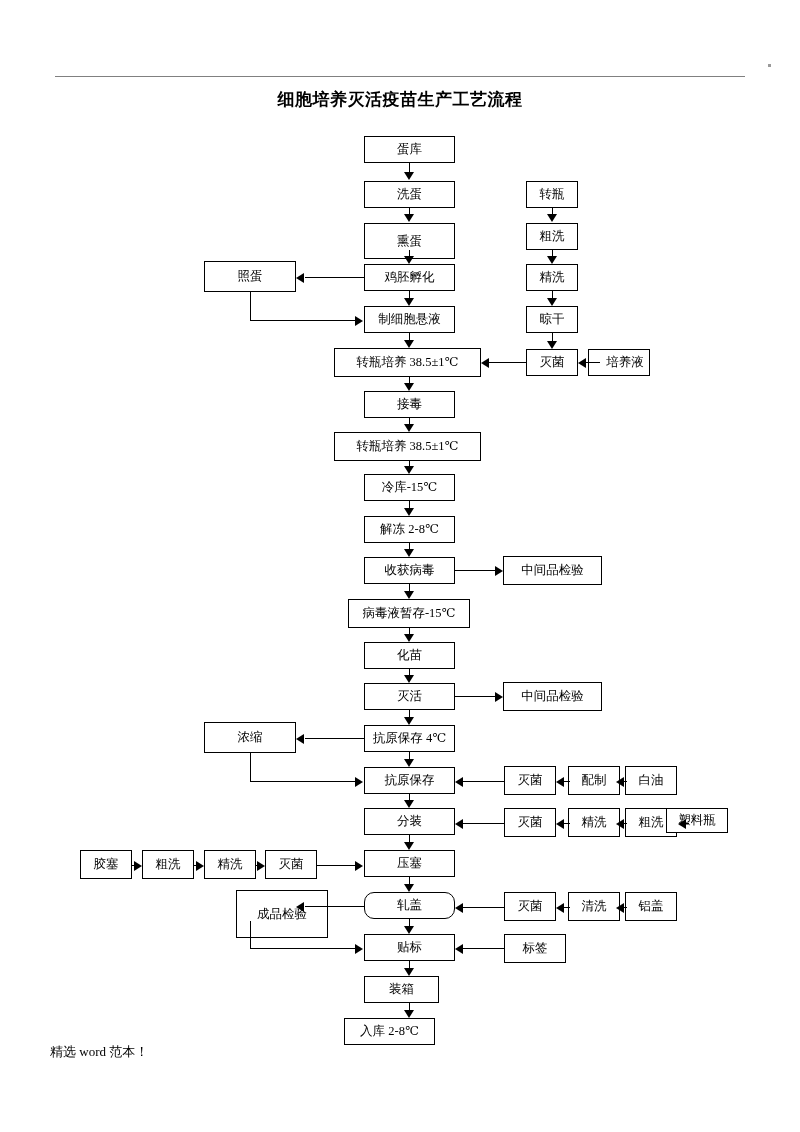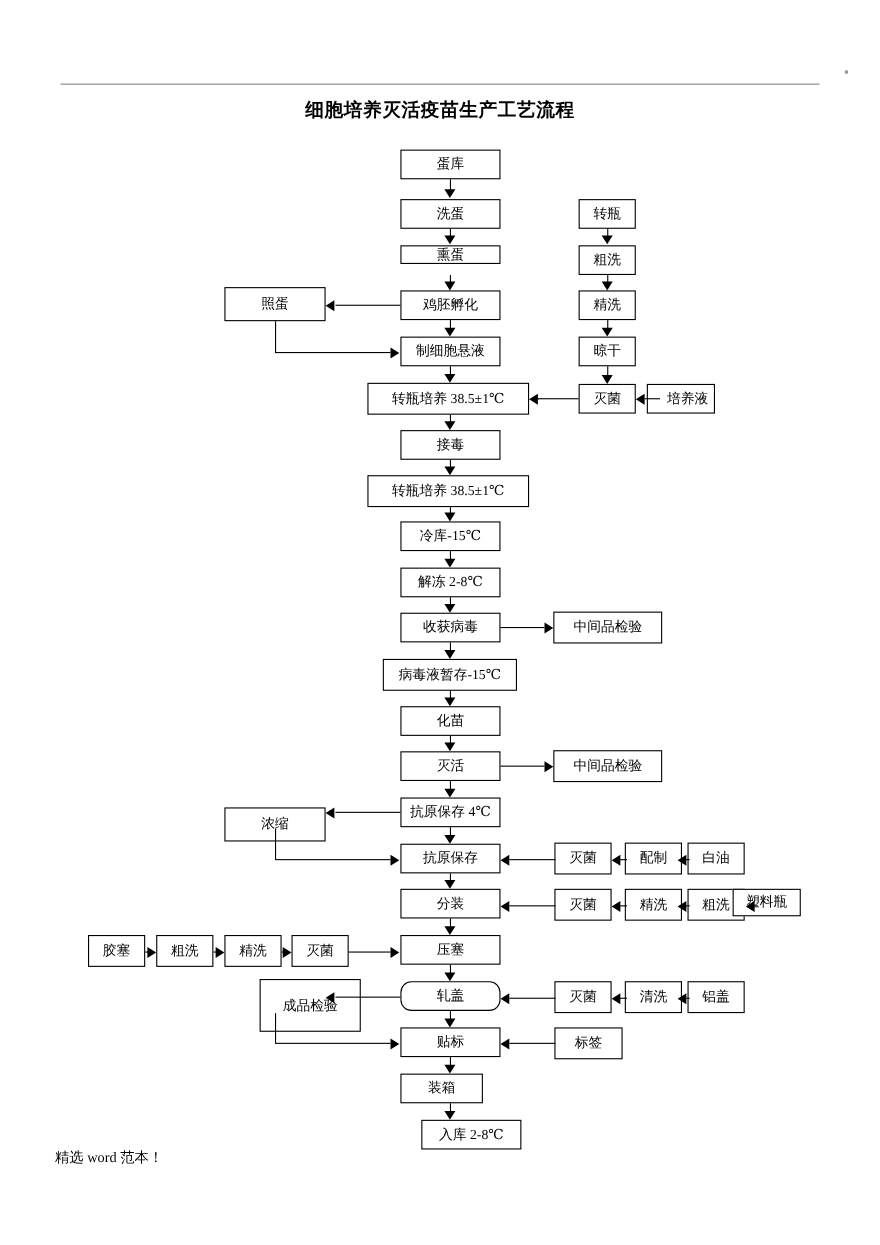--- a/index.html
+++ b/index.html
@@ -47,43 +47,43 @@
 
 <div id="page">
 
   <div class="hdr-rule"></div>
   <div class="hdr-mark"></div>
 
   <div class="title">细胞培养灭活疫苗生产工艺流程</div>
 
   <div class="node" style="left:364px;top:136px;width:91px;height:27px;">蛋库</div>
   <div class="node" style="left:364px;top:181px;width:91px;height:27px;">洗蛋</div>
-  <div class="node" style="left:364px;top:223px;width:91px;height:17px;">熏蛋</div>
+  <div class="node" style="left:364px;top:223px;width:91px;height:36px;">熏蛋</div>
   <div class="node" style="left:364px;top:264px;width:91px;height:27px;">鸡胚孵化</div>
   <div class="node" style="left:364px;top:306px;width:91px;height:27px;">制细胞悬液</div>
   <div class="node" style="left:334px;top:348px;width:147px;height:29px;">转瓶培养 38.5±1℃</div>
   <div class="node" style="left:364px;top:391px;width:91px;height:27px;">接毒</div>
   <div class="node" style="left:334px;top:432px;width:147px;height:29px;">转瓶培养 38.5±1℃</div>
   <div class="node" style="left:364px;top:474px;width:91px;height:27px;">冷库-15℃</div>
   <div class="node" style="left:364px;top:516px;width:91px;height:27px;">解冻 2-8℃</div>
   <div class="node" style="left:364px;top:557px;width:91px;height:27px;">收获病毒</div>
   <div class="node" style="left:348px;top:599px;width:122px;height:29px;">病毒液暂存-15℃</div>
   <div class="node" style="left:364px;top:642px;width:91px;height:27px;">化苗</div>
   <div class="node" style="left:364px;top:683px;width:91px;height:27px;">灭活</div>
   <div class="node" style="left:364px;top:725px;width:91px;height:27px;">抗原保存 4℃</div>
   <div class="node" style="left:364px;top:767px;width:91px;height:27px;">抗原保存</div>
   <div class="node" style="left:364px;top:808px;width:91px;height:27px;">分装</div>
   <div class="node" style="left:364px;top:850px;width:91px;height:27px;">压塞</div>
   <div class="node" style="left:364px;top:892px;width:91px;height:27px;border-radius:10px;">轧盖</div>
   <div class="node" style="left:364px;top:934px;width:91px;height:27px;">贴标</div>
   <div class="node" style="left:364px;top:976px;width:75px;height:27px;">装箱</div>
-  <div class="node" style="left:383px;top:1018px;width:91px;height:27px;">入库 2-8℃</div>
+  <div class="node" style="left:344px;top:1018px;width:91px;height:27px;">入库 2-8℃</div>
 
   <div class="node" style="left:204px;top:261px;width:92px;height:31px;">照蛋</div>
-  <div class="node" style="left:204px;top:722px;width:92px;height:31px;margin-top:12px;">浓缩</div>
+  <div class="node" style="left:204px;top:722px;width:92px;height:31px;">浓缩</div>
   <div class="node" style="left:204px;top:890px;width:92px;height:48px;margin-left:32px;">成品检验</div>
 
   <div class="node" style="left:526px;top:181px;width:52px;height:27px;">转瓶</div>
   <div class="node" style="left:526px;top:223px;width:52px;height:27px;">粗洗</div>
   <div class="node" style="left:526px;top:264px;width:52px;height:27px;">精洗</div>
   <div class="node" style="left:526px;top:306px;width:52px;height:27px;">晾干</div>
   <div class="node" style="left:526px;top:349px;width:52px;height:27px;">灭菌</div>
   <div class="node" style="left:588px;top:349px;width:62px;height:27px;padding-left:12px;">培养液</div>
 
   <div class="node" style="left:503px;top:556px;width:99px;height:29px;">中间品检验</div>

